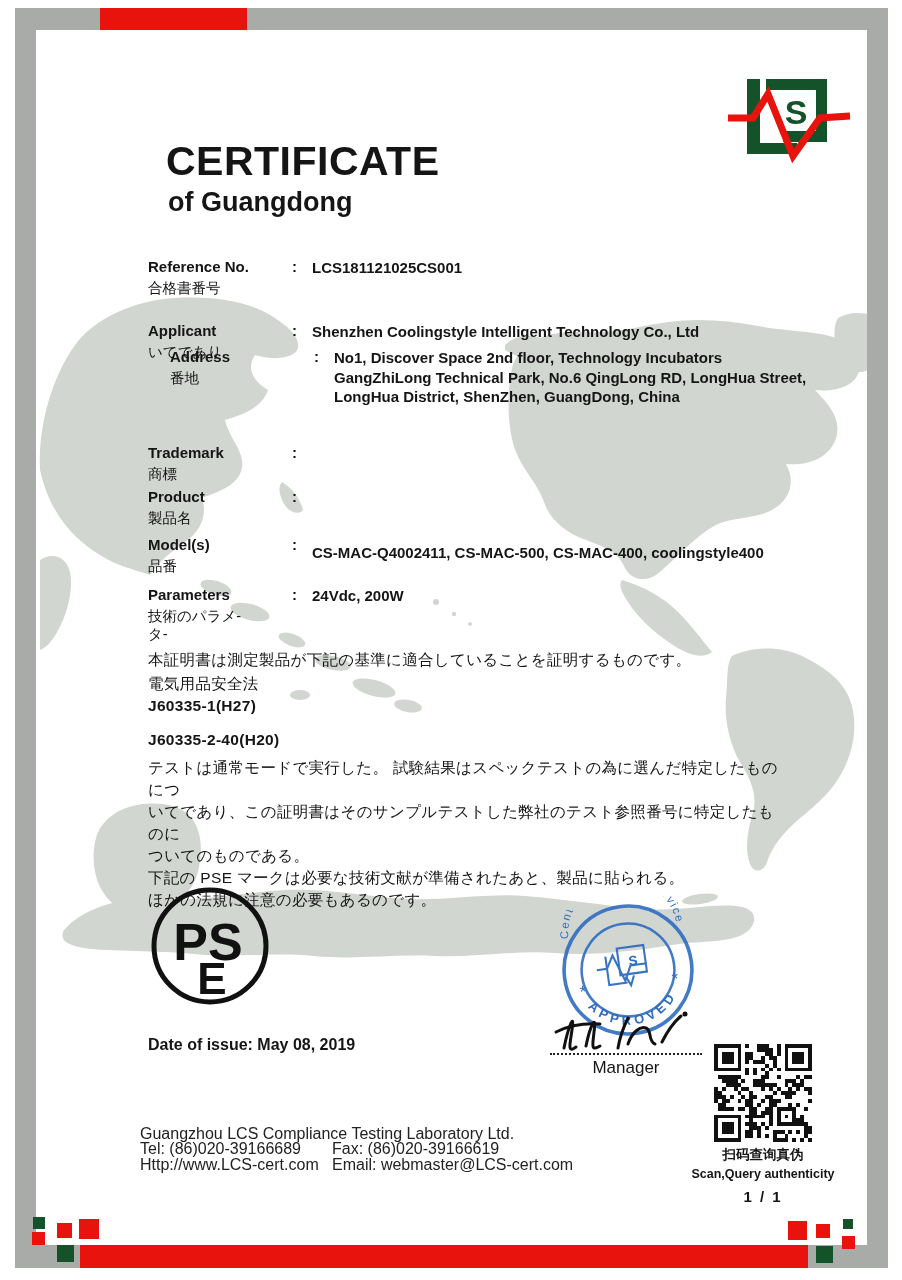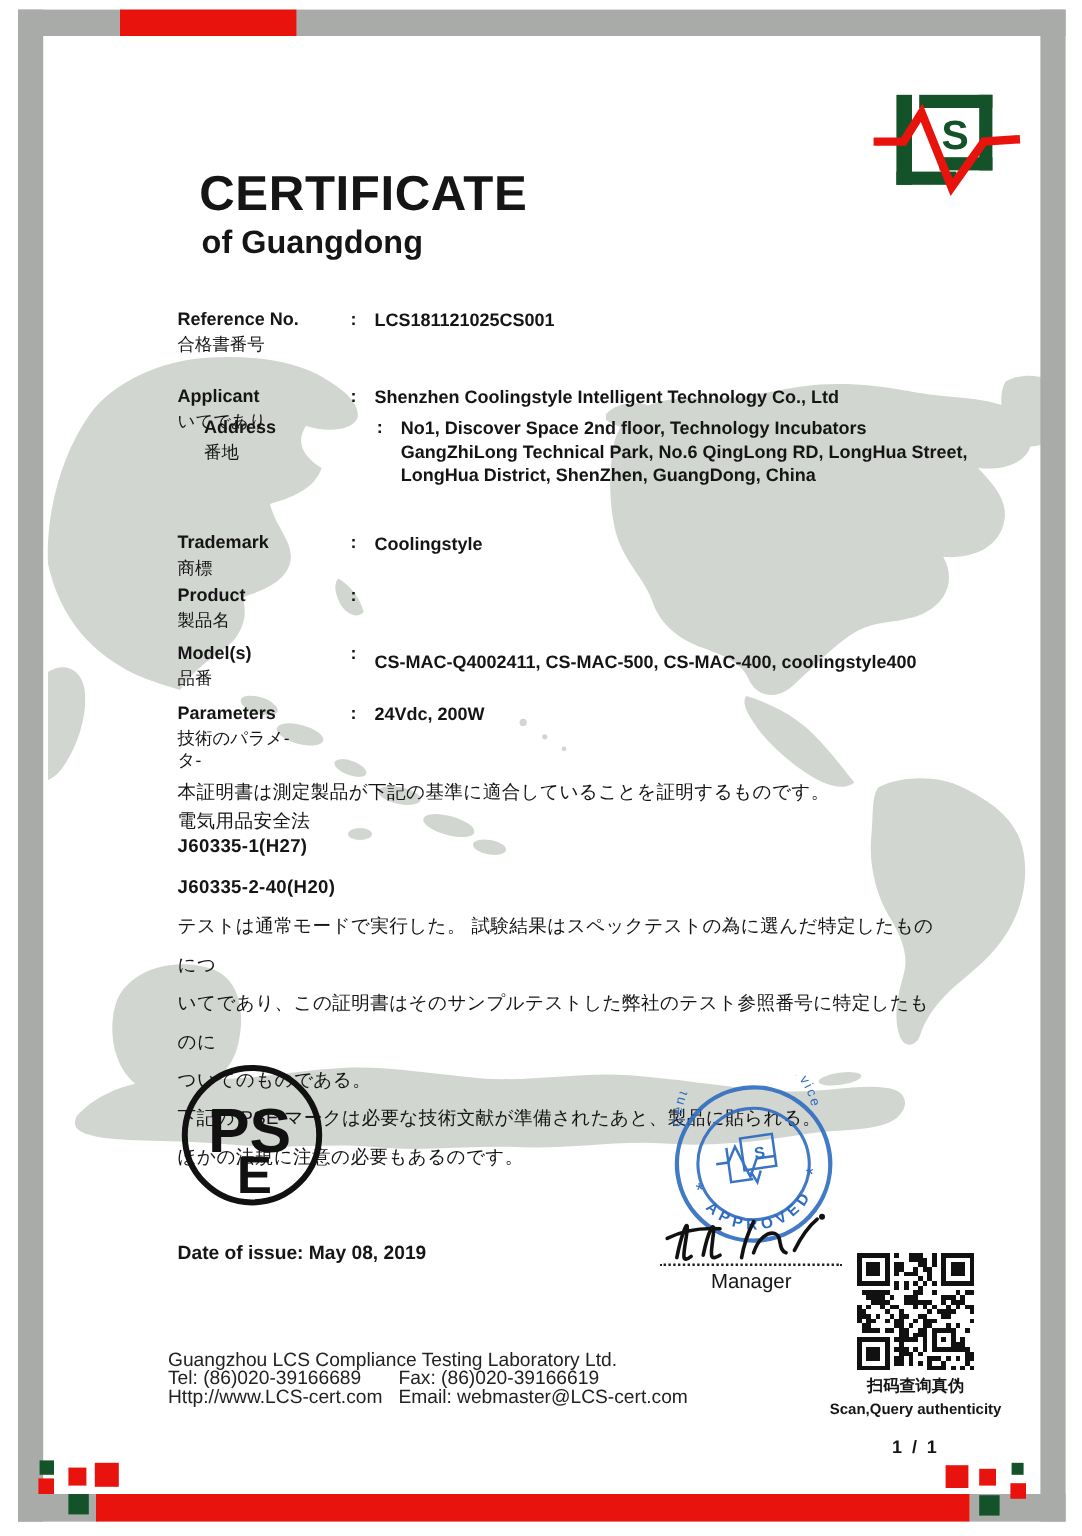--- a/index.html
+++ b/index.html
@@ -40,38 +40,38 @@
   #f-ref   { top:258px; } #f-app { top:322px; } #f-addr { top:348px;margin-left:22px; }
   #f-tm    { top:444px; } #f-prod{ top:488px; } #f-model{ top:536px; }
   #f-param { top:586px; }
   #f-model .value { top:7px; }
 
   
   .jline { position:absolute; left:148px; font-size:15.5px; letter-spacing:0.3px; }
   #s1 { top:650px; } #s2 { top:674px; }
   #s3 { top:697px; font-weight:bold; } #s4 { top:731px; font-weight:bold; }
   #notes { position:absolute; left:148px; top:757px; width:640px; }
-  #notes .nline { font-size:15.5px; line-height:32px; letter-spacing:0.3px; }
+  #notes .nline { font-size:15.5px; line-height:22px; letter-spacing:0.3px; }
 
   
   #pse { position:absolute; left:148px; top:884px; }
   #date-issue { position:absolute; left:148px; top:1036px; font-size:16px; font-weight:bold; }
 
   
   #stamp { position:absolute; left:560px; top:902px; transform:rotate(-8deg); }
   #signature { position:absolute; left:548px; top:1002px; }
   #sig-line { position:absolute; left:550px; top:1053px; width:152px; border-bottom:2px dotted #222; }
   #sig-title { position:absolute; left:550px; top:1058px; width:152px; text-align:center; font-size:17px; }
 
   
   #qr-box { position:absolute; left:714px; top:1044px; width:98px; height:98px; background:#fff; }
   #qr-captions { position:absolute; left:686px; top:1146px; width:154px; text-align:center; }
   #qr-cn   { font-size:13.5px; font-weight:bold; }
   #qr-en   { font-size:12.5px; font-weight:bold; margin-top:3px; }
-  #qr-page { font-size:15px;  font-weight:bold; margin-top:17px; letter-spacing:2px; }
+  #qr-page { font-size:15px;  font-weight:bold; margin-top:7px; letter-spacing:2px; }
 
   
   #footer { position:absolute; left:140px; top:1126px; width:560px; font-size:16px; line-height:15.4px; color:#222; }
   #footer .row { position:relative; }
   #footer .col2 { position:absolute; left:192px; top:0; }
 </style>
 </head>
 <body style="--red: #e9130e; --green: #14532a; --frame_gray: #a8aba8; --map_gray: #d2d6d1; --stamp_blue: #2f6cc0;">
 
 <svg id="map" width="902" height="1280" viewBox="0 0 902 1280">
@@ -153,21 +153,20 @@
   <span class="jp">番地</span>
   <span class="colon">:</span>
   <span class="value">No1, Discover Space 2nd floor, Technology Incubators
 GangZhiLong Technical Park, No.6 QingLong RD, LongHua Street,
 LongHua District, ShenZhen, GuangDong, China</span>
 </div>
 <div class="field" id="f-tm">
   <span class="en">Trademark</span>
   <span class="jp">商標</span>
   <span class="colon">:</span>
-  <span class="value">Coolingstyle</span>
 </div>
 <div class="field" id="f-prod">
   <span class="en">Product</span>
   <span class="jp">製品名</span>
   <span class="colon">:</span>
 </div>
 <div class="field" id="f-model">
   <span class="en">Model(s)</span>
   <span class="jp">品番</span>
   <span class="colon">:</span>

